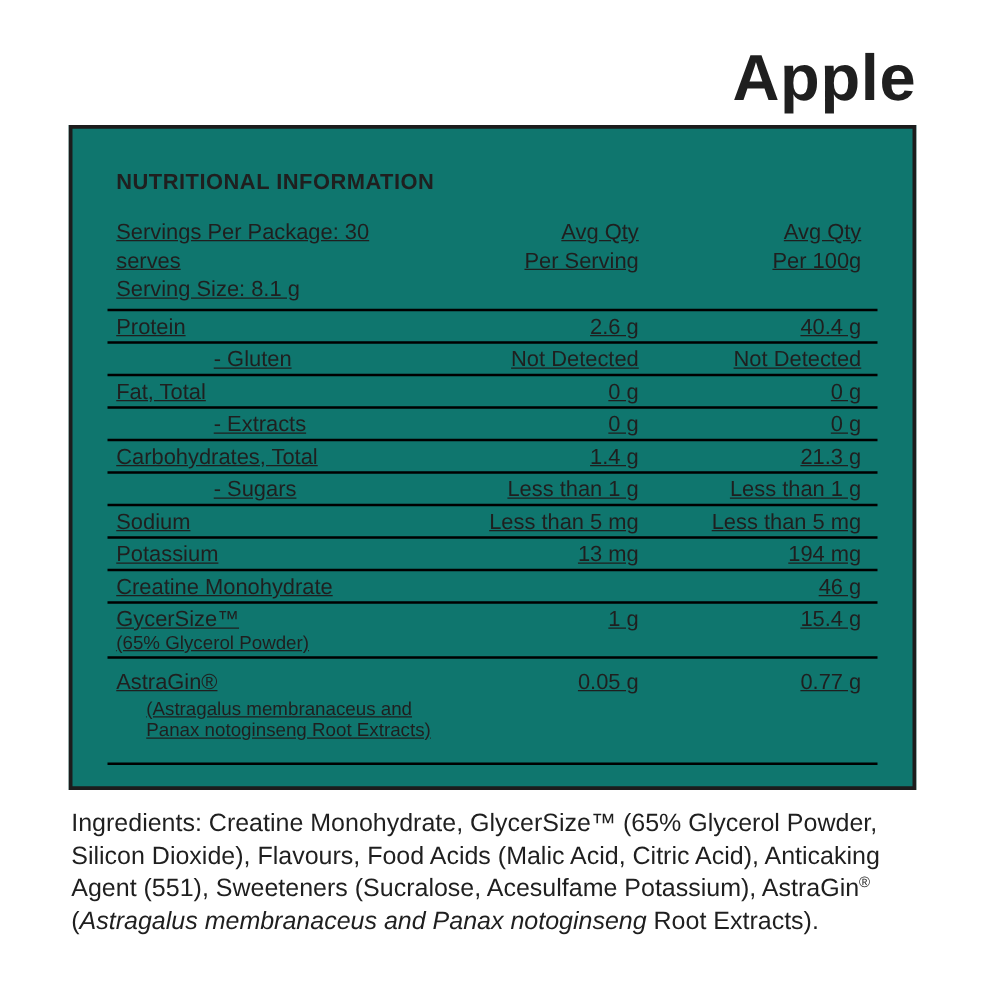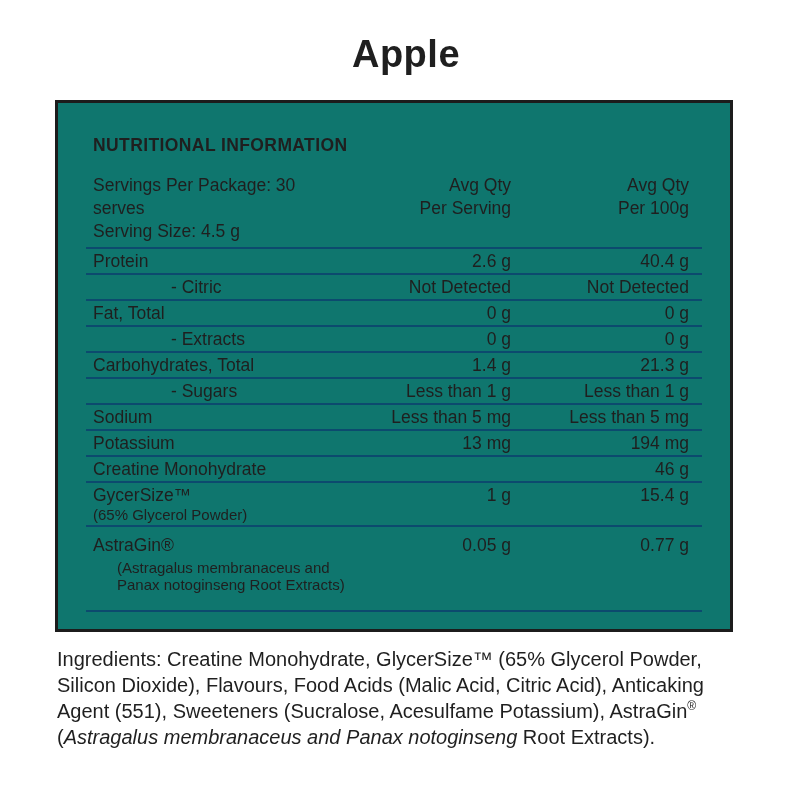--- a/index.html
+++ b/index.html
@@ -6,24 +6,24 @@
   html, body {
     width: 800px; height: 800px;
     background: #ffffff;
     color: #1f1f1f;
     font-family: "Liberation Sans", sans-serif;
     position: relative;
     overflow: hidden;
   }
   .page-title {
     position: absolute;
-    left: 67px; width: 678px;
+    left: 55px; width: 678px;
     top: 33px;
-    text-align: center;
-    font-size: 38px;
+    text-align: right;
+    font-size: 52px;
     font-weight: 700;
     letter-spacing: 0.5px;
   }
   .panel {
     position: absolute;
     left: 55px; top: 100px;
     width: 678px; height: 532px;
     border: 3px solid #1c1c1c;
     background: #0f766e;
   }
@@ -34,23 +34,24 @@
     letter-spacing: 0.4px;
     line-height: 22px;
   }
   .ntable {
     margin: 18px 28px 0 28px;
   }
   .row {
     display: flex;
     align-items: flex-start;
     padding: 0 13px 0 7px;
-    border-bottom: 2px solid #0c4a6e;
+    border-bottom: 2px solid #000000;
     font-size: 17.5px;
     line-height: 24px;
+    text-decoration: underline;
   }
   .row.thead { line-height: 23px; padding-bottom: 4px; }
   .row.r-energy { padding-top: 3px; }
   .row .label { flex: 1 1 auto; }
   .row.sub .label { padding-left: 78px; }
   .row .c2 { flex: 0 0 160px; text-align: right; }
   .row .c3 { flex: 0 0 178px; text-align: right; }
   .row .note {
     font-size: 15px;
     line-height: 16px;
@@ -75,41 +76,41 @@
 <div class="page-title">Apple</div>
 
 <div class="panel">
   <div class="panel-heading">NUTRITIONAL INFORMATION</div>
 
   <div class="ntable">
 
     <div class="row thead">
       <div class="label">
         <div>Servings Per Package: 30 serves</div>
-        <div>Serving Size: 4.5 g</div>
+        <div>Serving Size: 8.1 g</div>
       </div>
       <div class="c2">
         <div>Avg Qty</div>
         <div>Per Serving</div>
       </div>
       <div class="c3">
         <div>Avg Qty</div>
         <div>Per 100g</div>
       </div>
     </div>
 
 
     <div class="row">
       <div class="label">Protein</div>
       <div class="c2">2.6 g</div>
       <div class="c3">40.4 g</div>
     </div>
 
     <div class="row sub">
-      <div class="label">- Citric</div>
+      <div class="label">- Gluten</div>
       <div class="c2">Not Detected</div>
       <div class="c3">Not Detected</div>
     </div>
 
     <div class="row">
       <div class="label">Fat, Total</div>
       <div class="c2">0 g</div>
       <div class="c3">0 g</div>
     </div>
 

